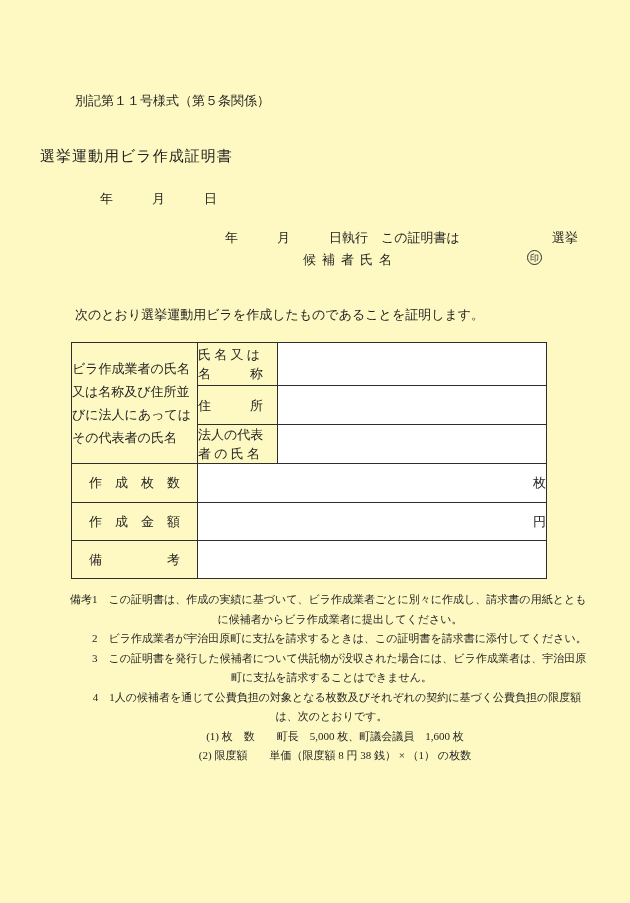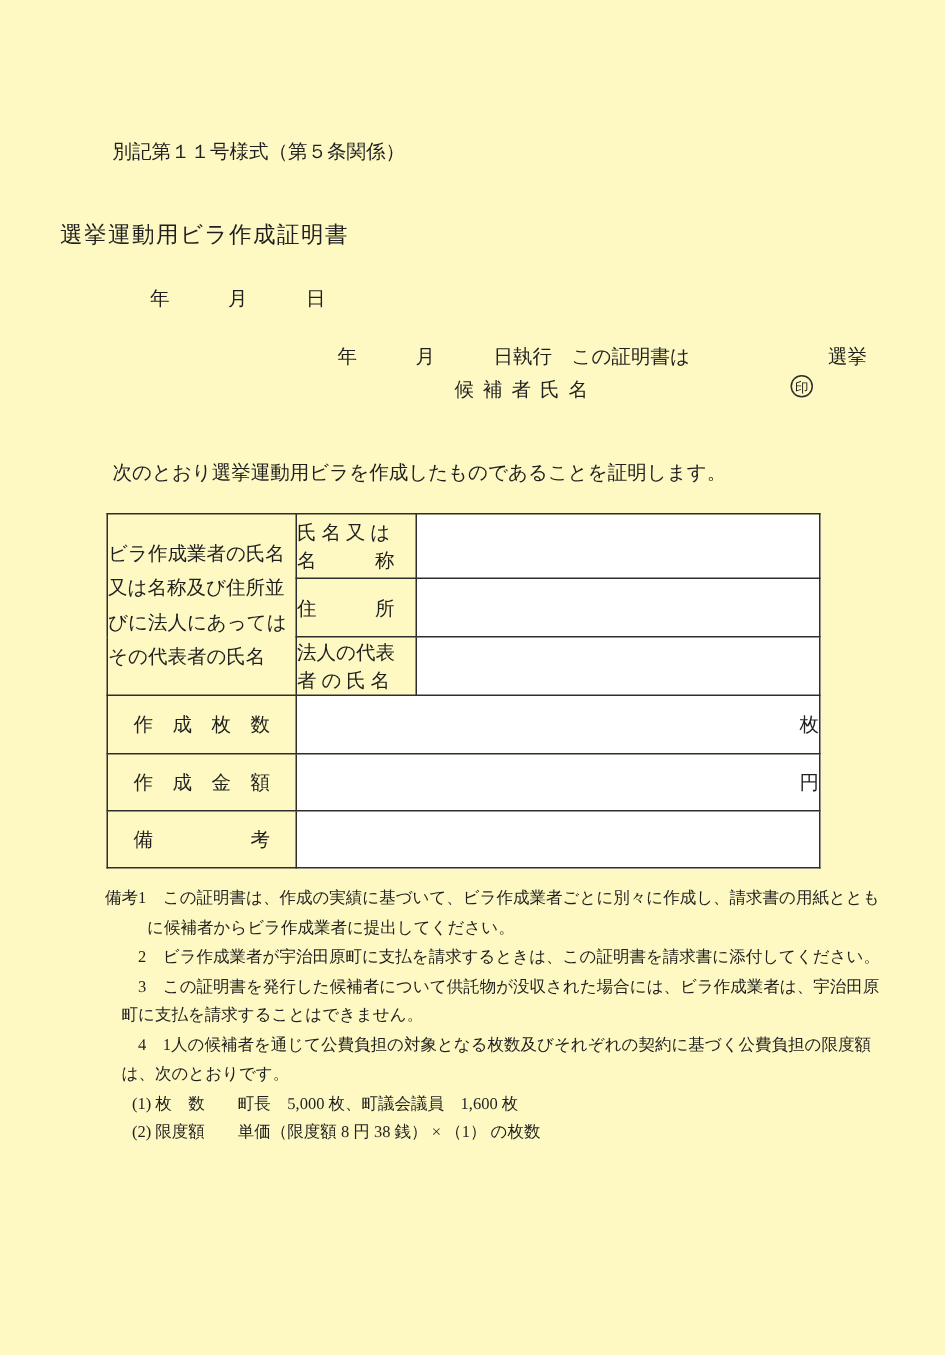--- a/index.html
+++ b/index.html
@@ -61,21 +61,21 @@
   td.val { background: #ffffff; }
   td.unitcell { text-align: right; padding-right: 36px; }
 
   .notes {
     position: absolute;
     left: 70px; top: 590px;
     width: 512px;
     font-size: 11px;
     line-height: 19.5px;
   }
-  .notes .nl { white-space: pre; }
+  .notes .nl { white-space: pre; text-align: center; }
   .i0 { margin-left: 0; }
   .i1 { margin-left: 28px; }
   .i2 { margin-left: 22px; }
   .i3 { margin-left: 11px; }
   .i4 { margin-left: 18px; }
 </style>
 </head>
 <body>
 
 <div class="page">

